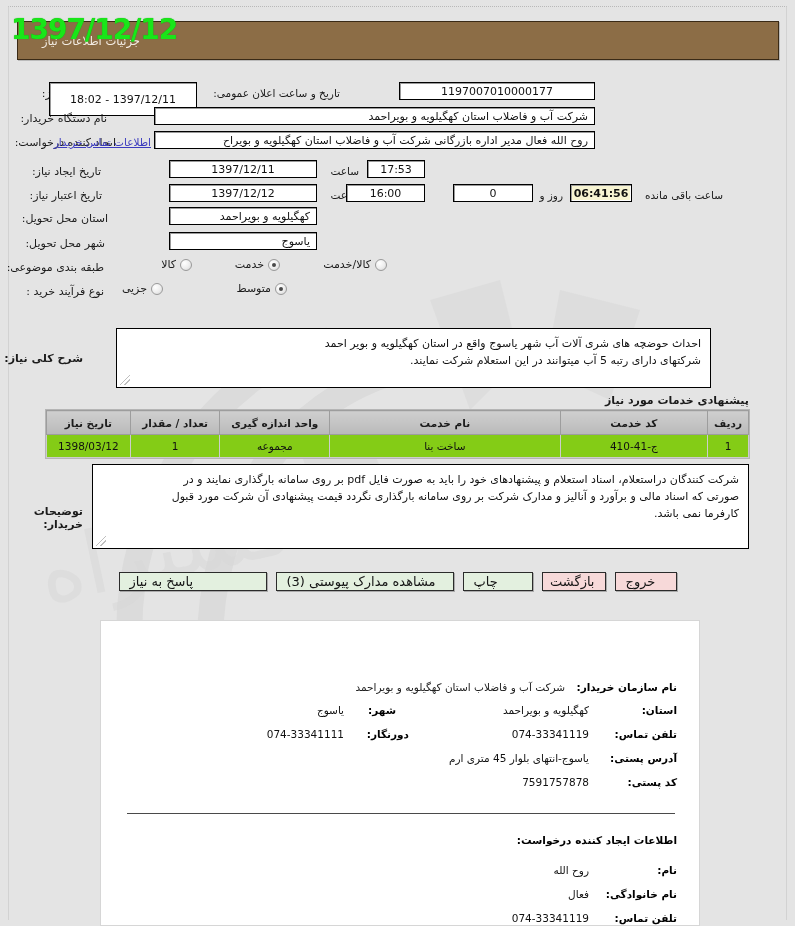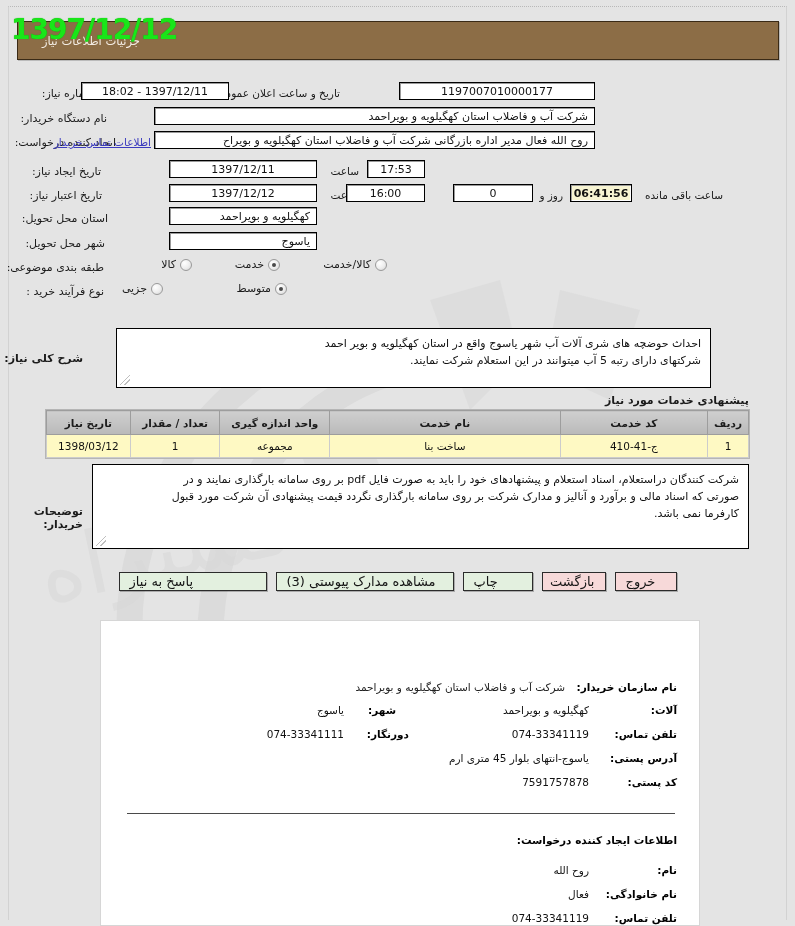--- a/index.html
+++ b/index.html
@@ -151,21 +151,21 @@
   #svc-table th {
     background: linear-gradient(#cfcfcf, #b9b9b9);
     border: 1px solid #9d9d9d;
     color: #1b1b1b;
     font-weight: 700;
     height: 24px;
     padding: 0 6px;
     white-space: nowrap;
   }
   #svc-table td {
-    background: #fef9c3;
+    background: #84cc16;
     border: 1px solid #cccccc;
     height: 23px;
     padding: 0 6px;
     text-align: center;
     color: #111;
     white-space: nowrap;
   }
 
   
   #btn-row {
@@ -241,21 +241,21 @@
   <div id="overlay-date">1397/12/12</div>
 
   <div id="main-bar" class="bar">
     <span class="bar-label">جزئیات اطلاعات نیاز</span>
   </div>
 
   <div class="fld-label" style="right:701px; top:87px;">شماره نیاز:</div>
   <div class="tbox center" style="right:200px; top:82px; width:196px; height:18px;">1197007010000177</div>
 
   <div class="small-lbl" style="right:455px; top:87px;">تاریخ و ساعت اعلان عمومی:</div>
-  <div class="tbox center" style="right:566px; top:82px; width:148px; height:18px;">1397/12/11 - 18:02</div>
+  <div class="tbox center" style="right:598px; top:82px; width:148px; height:34px;">1397/12/11 - 18:02</div>
 
   <div class="fld-label" style="right:688px; top:112px;">نام دستگاه خریدار:</div>
   <div class="tbox right" style="right:200px; top:107px; width:441px; height:18px;">شرکت آب و فاضلاب استان کهگیلویه و بویراحمد</div>
 
   <div class="fld-label" style="right:679px; top:136px;">ایجاد کننده درخواست:</div>
   <div class="tbox right" style="right:200px; top:131px; width:441px; height:18px;">روح الله فعال مدیر اداره بازرگانی شرکت آب و فاضلاب استان کهگیلویه و بویراح</div>
   <div class="link" style="right:644px; top:136px;">اطلاعات تماس خریدار</div>
 
   <div class="fld-label" style="right:694px; top:165px;">تاریخ ایجاد نیاز:</div>
   <div class="tbox center" style="right:478px; top:160px; width:148px; height:18px;">1397/12/11</div>
@@ -355,21 +355,21 @@
 
   <div id="contact-panel">
 
 
     <div class="c-row" style="right:22px; top:60px;">
       <span class="c-key">نام سازمان خریدار:</span>
       <span class="c-val" style="margin-right:8px;">شرکت آب و فاضلاب استان کهگیلویه و بویراحمد</span>
     </div>
 
     <div class="c-row" style="right:22px; top:83px;">
-      <span class="c-key">آلات:</span>
+      <span class="c-key">استان:</span>
     </div>
     <div class="c-row" style="right:110px; top:83px;">کهگیلویه و بویراحمد</div>
     <div class="c-row" style="right:303px; top:83px;">
       <span class="c-key">شهر:</span>
     </div>
     <div class="c-row" style="right:355px; top:83px;">یاسوج</div>
 
     <div class="c-row" style="right:22px; top:107px;">
       <span class="c-key">تلفن تماس:</span>
     </div>

